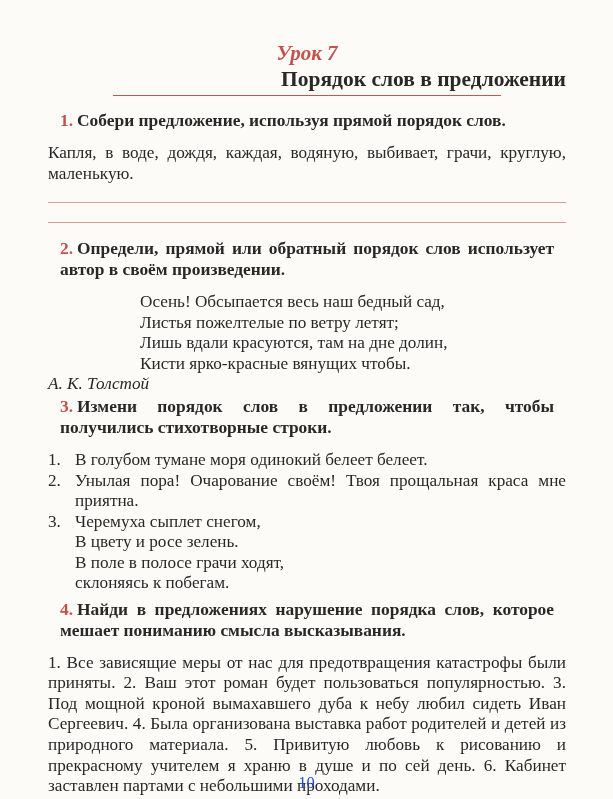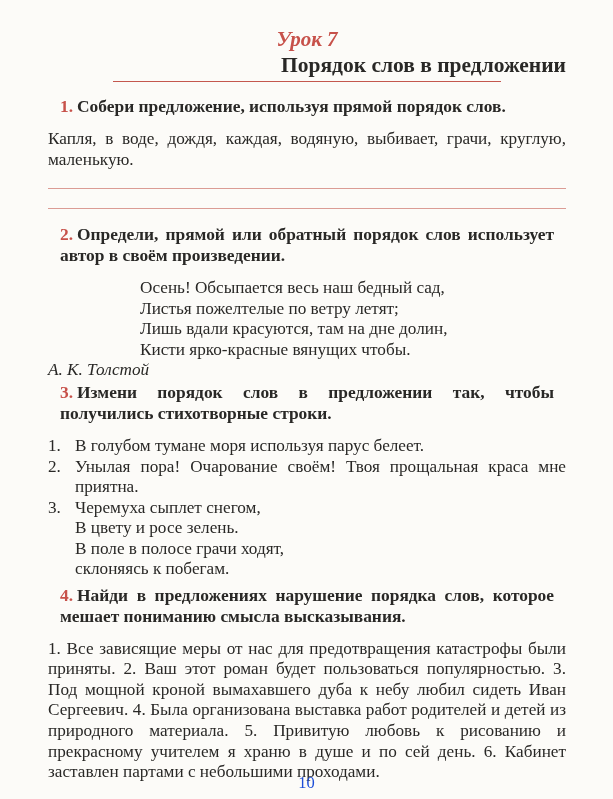--- a/index.html
+++ b/index.html
@@ -11,21 +11,21 @@
     height: 799px;
     margin: 0 auto;
     background: #fcfbf8;
     font-family: "Liberation Serif", "DejaVu Serif", serif;
     color: #292826;
     overflow: hidden;
     box-sizing: border-box;
   }
 
   .content {
-    padding: 28px 47px 0 48px;
+    padding: 42px 47px 0 48px;
   }
 
   
   .lesson {
     text-align: center;
     font-size: 21px;
     line-height: 22px;
     font-weight: bold;
     font-style: italic;
     color: #c7514a;
@@ -136,21 +136,21 @@
       <div class="poem-line">Листья пожелтелые по ветру летят;</div>
       <div class="poem-line">Лишь вдали красуются, там на дне долин,</div>
       <div class="poem-line">Кисти ярко-красные вянущих чтобы.</div>
     </div>
     <div class="poem-author">А. К. Толстой</div>
 
     <p class="task task-3"><span class="exnum">3.</span><span>Измени порядок слов в предложении так, чтобы получились стихотворные строки.</span></p>
     <div class="item-list">
       <div class="item">
         <span class="item-num">1.</span>
-        <div class="item-text">В голубом тумане моря используя парус белеет.</div>
+        <div class="item-text">В голубом тумане моря одинокий белеет белеет.</div>
       </div>
       <div class="item">
         <span class="item-num">2.</span>
         <div class="item-text">Унылая пора! Очарование своём! Твоя прощальная краса мне приятна.</div>
       </div>
       <div class="item">
         <span class="item-num">3.</span>
         <div class="item-text">
           <div class="vline">Черемуха сыплет снегом,</div>
           <div class="vline">В цвету и росе зелень.</div>

